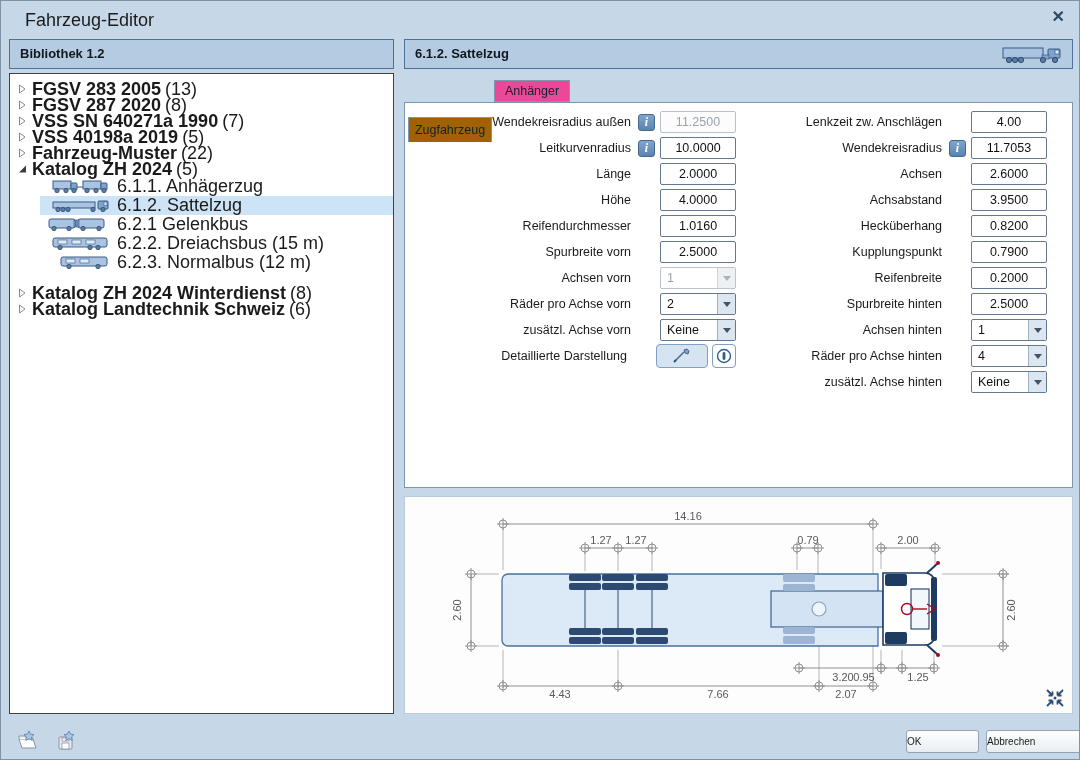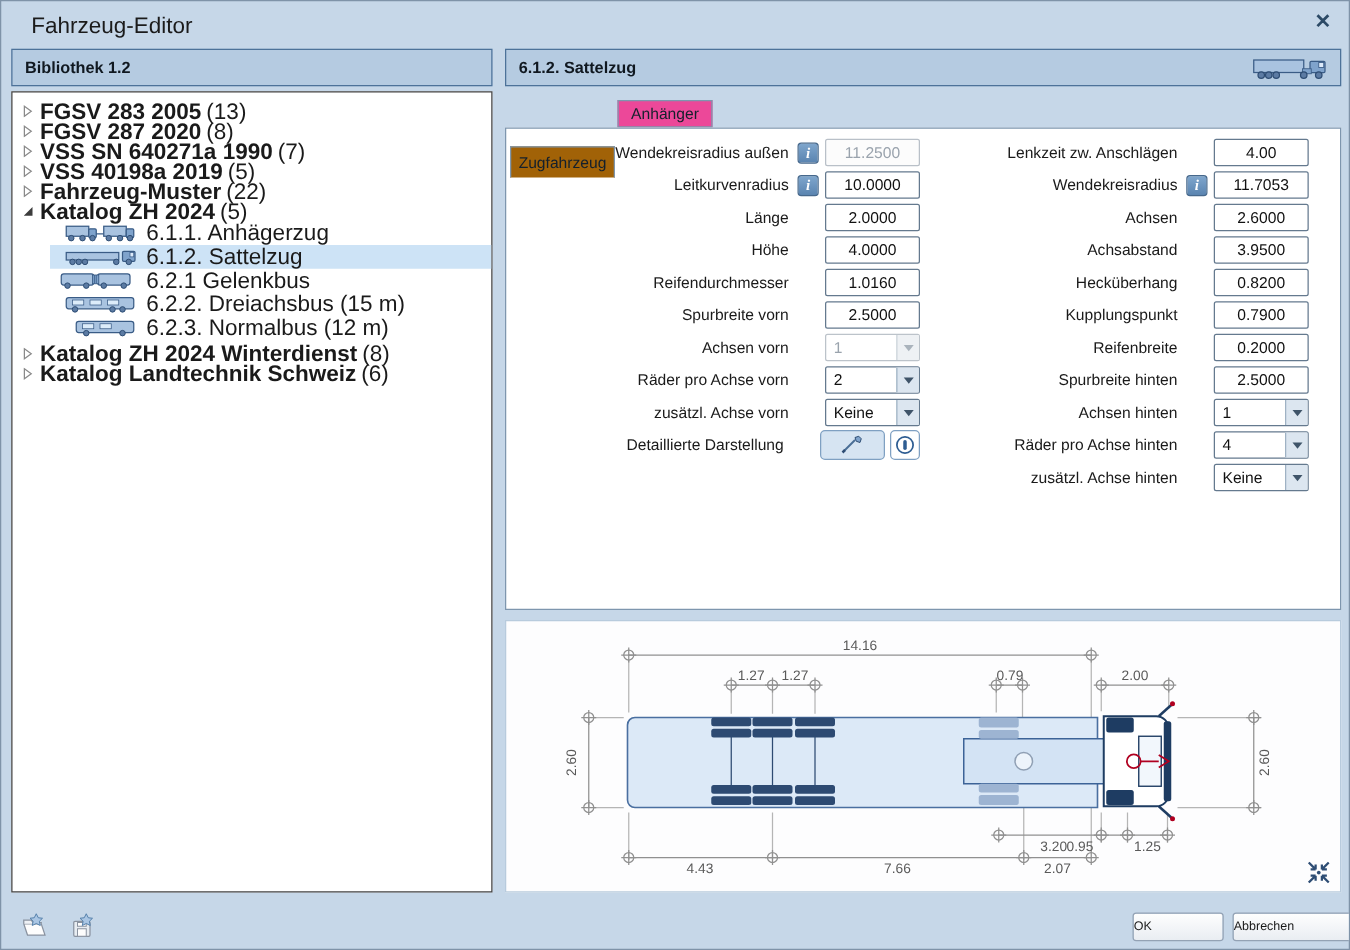--- a/index.html
+++ b/index.html
@@ -226,21 +226,21 @@
         <svg width="50" height="15" viewBox="0 0 50 15">
           <rect x="1" y="2" width="46" height="9" rx="2" fill="#a9c3e0" stroke="#3a5c86"></rect>
           <rect x="6" y="4" width="9" height="4" fill="#dcecfa" stroke="#3a5c86" stroke-width="0.6"></rect>
           <rect x="20" y="4" width="9" height="4" fill="#dcecfa" stroke="#3a5c86" stroke-width="0.6"></rect>
           <circle cx="9" cy="11.5" r="2.2" fill="#5c7ba3" stroke="#2e4d74" stroke-width="0.8"></circle>
           <circle cx="38" cy="11.5" r="2.2" fill="#5c7ba3" stroke="#2e4d74" stroke-width="0.8"></circle>
         </svg>
       </span>
       <span>6.2.3. Normalbus (12 m)</span>
     </div>
-    <div class="trow" style="margin-top:3px;">
+    <div class="trow" style="margin-top:13px;">
       <span class="tw">
           <svg width="9" height="10" viewBox="0 0 9 10">
             <polygon points="1.5,1 7,5 1.5,9" fill="#fff" stroke="#8a8a8a"></polygon>
           </svg>
         </span>
       <span class="lbl">Katalog ZH 2024 Winterdienst</span>
         <span class="cnt">(8)</span>
     </div>
     <div class="trow">
       <span class="tw">

